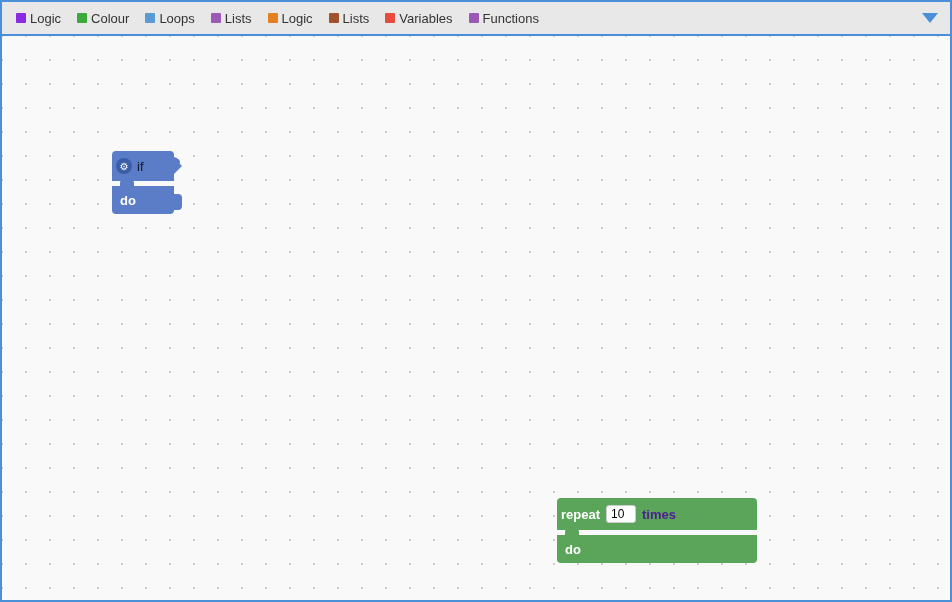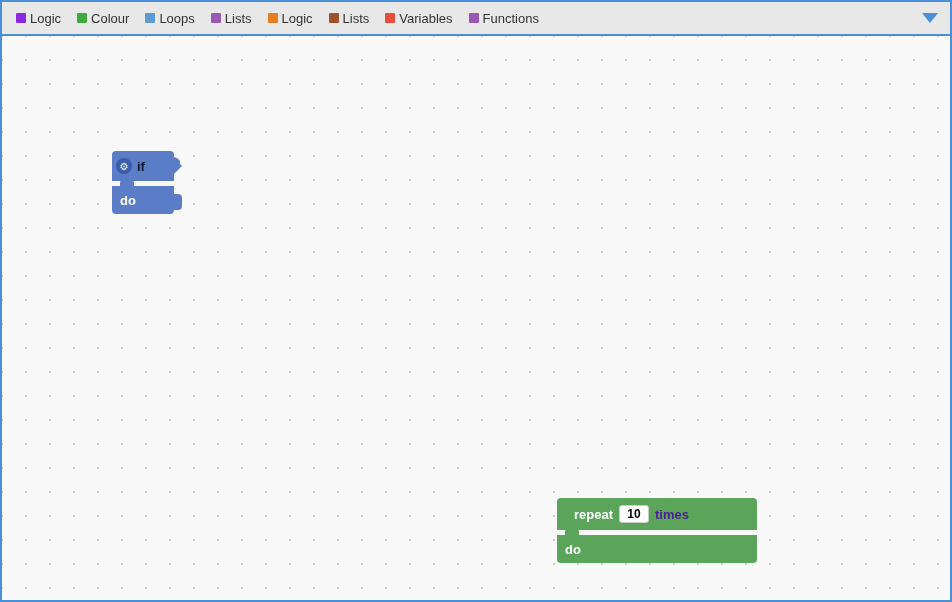--- a/index.html
+++ b/index.html
@@ -113,21 +113,21 @@
       border-radius: 50%;
       display: flex;
       align-items: center;
       justify-content: center;
       color: white;
       font-size: 10px;
     }
 
     .if-label {
       color: #0f172a;
-      font-weight: bold;
+      font-weight: normal;
       font-size: 13px;
     }
 
     
     .if-bottom {
       background: #5b7dc8;
       border-radius: 0 0 4px 4px;
       padding: 3px 8px;
       display: flex;
       align-items: center;
@@ -168,21 +168,21 @@
     
     .block-repeat {
       position: absolute;
       left: 555px;
       top: 462px;
     }
 
     .repeat-top {
       background: #5ba55b;
       border-radius: 4px 4px 0 0;
-      padding: 3px 17px;
+      padding: 3px 4px;
       display: flex;
       align-items: center;
       gap: 6px;
       height: 32px;
       min-width: 200px;
       position: relative;
     }
 
     .repeat-label {
       color: white;
@@ -190,22 +190,21 @@
       font-size: 13px;
     }
 
     .repeat-input {
       background: white;
       border: 1px solid #ccc;
       border-radius: 3px;
       padding: 1px 4px;
       font-size: 12px;
       width: 30px;
-      text-align: center;
-      font-weight: bold;
+      text-align: left;
     }
 
     .times-label {
       color: #4c1d95;
       font-weight: bold;
       font-size: 13px;
     }
 
     .repeat-bottom {
       background: #5ba55b;

